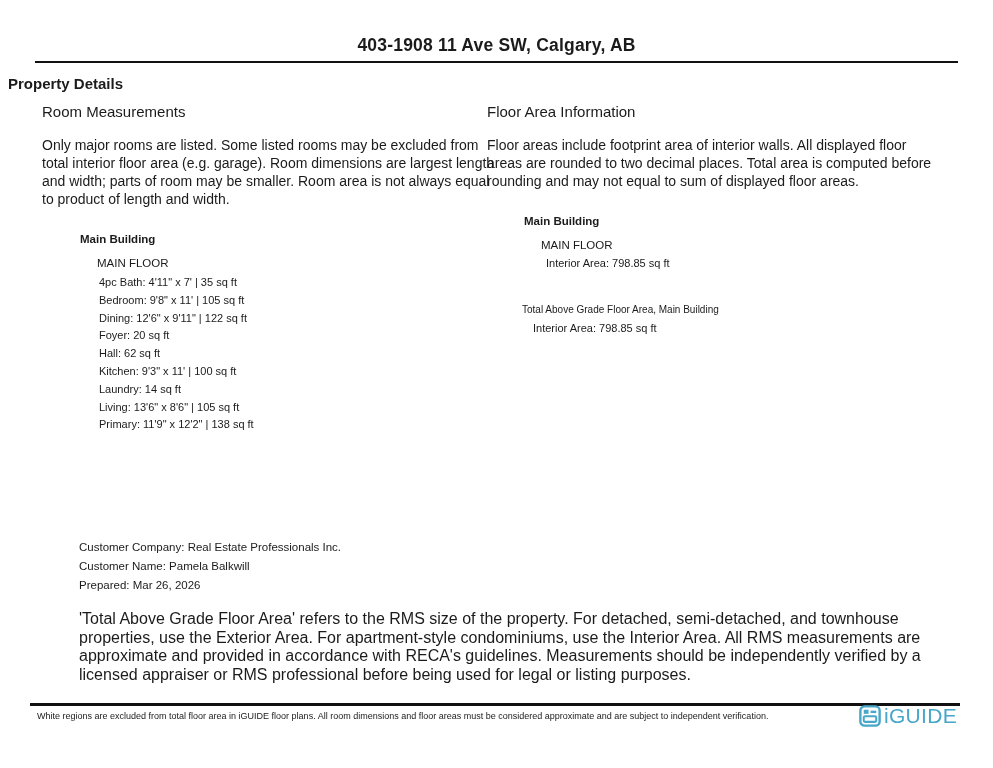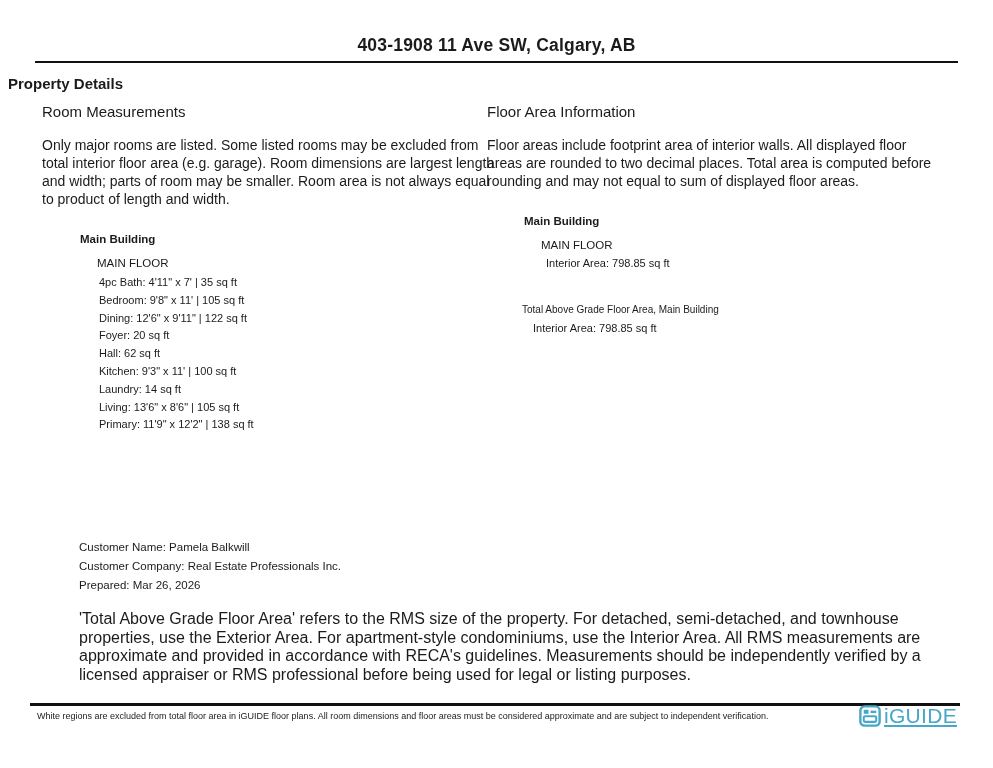--- a/index.html
+++ b/index.html
@@ -67,21 +67,21 @@
   .footer-note {
     position: absolute; left: 37px; top: 711px; margin: 0;
     font-size: 9px; color: #1b1b1b;
   }
   .logo {
     position: absolute; right: 36px; top: 705px;
     display: flex; align-items: center; gap: 3px;
     color: #48a6c8;
   }
   .logo-text {
-    font-size: 21px; letter-spacing: 0.3px; line-height: 22px; text-decoration: underline;
+    font-size: 21px; letter-spacing: 0.3px; line-height: 22px;
   }
 </style>
 </head>
 <body>
 
 <div class="page">
 
   <h1 class="title">403-1908 11 Ave SW, Calgary, AB</h1>
   <div class="title-rule"></div>
   <h2 class="subtitle">Property Details</h2>
@@ -108,22 +108,22 @@
     <h3 class="section-heading">Floor Area Information</h3>
     <p class="section-desc">Floor areas include footprint area of interior walls. All displayed floor areas are rounded to two decimal places. Total area is computed before rounding and may not equal to sum of displayed floor areas.</p>
     <div class="building-name">Main Building</div>
     <div class="floor-name">MAIN FLOOR</div>
     <div class="interior-area">Interior Area: 798.85 sq ft</div>
     <div class="total-heading">Total Above Grade Floor Area, Main Building</div>
     <div class="total-interior-area">Interior Area: 798.85 sq ft</div>
   </section>
 
   <div class="customer">
+    <div>Customer Company: Real Estate Professionals Inc.</div>
     <div>Customer Name: Pamela Balkwill</div>
-    <div>Customer Company: Real Estate Professionals Inc.</div>
     <div>Prepared: Mar 26, 2026</div>
   </div>
 
   <p class="disclaimer">'Total Above Grade Floor Area' refers to the RMS size of the property. For detached, semi-detached, and townhouse properties, use the Exterior Area. For apartment-style condominiums, use the Interior Area. All RMS measurements are approximate and provided in accordance with RECA's guidelines. Measurements should be independently verified by a licensed appraiser or RMS professional before being used for legal or listing purposes.</p>
 
   <div class="footer-rule"></div>
   <p class="footer-note">White regions are excluded from total floor area in iGUIDE floor plans. All room dimensions and floor areas must be considered approximate and are subject to independent verification.</p>
 
   <div class="logo">
     <span style="display:inline-flex;">

